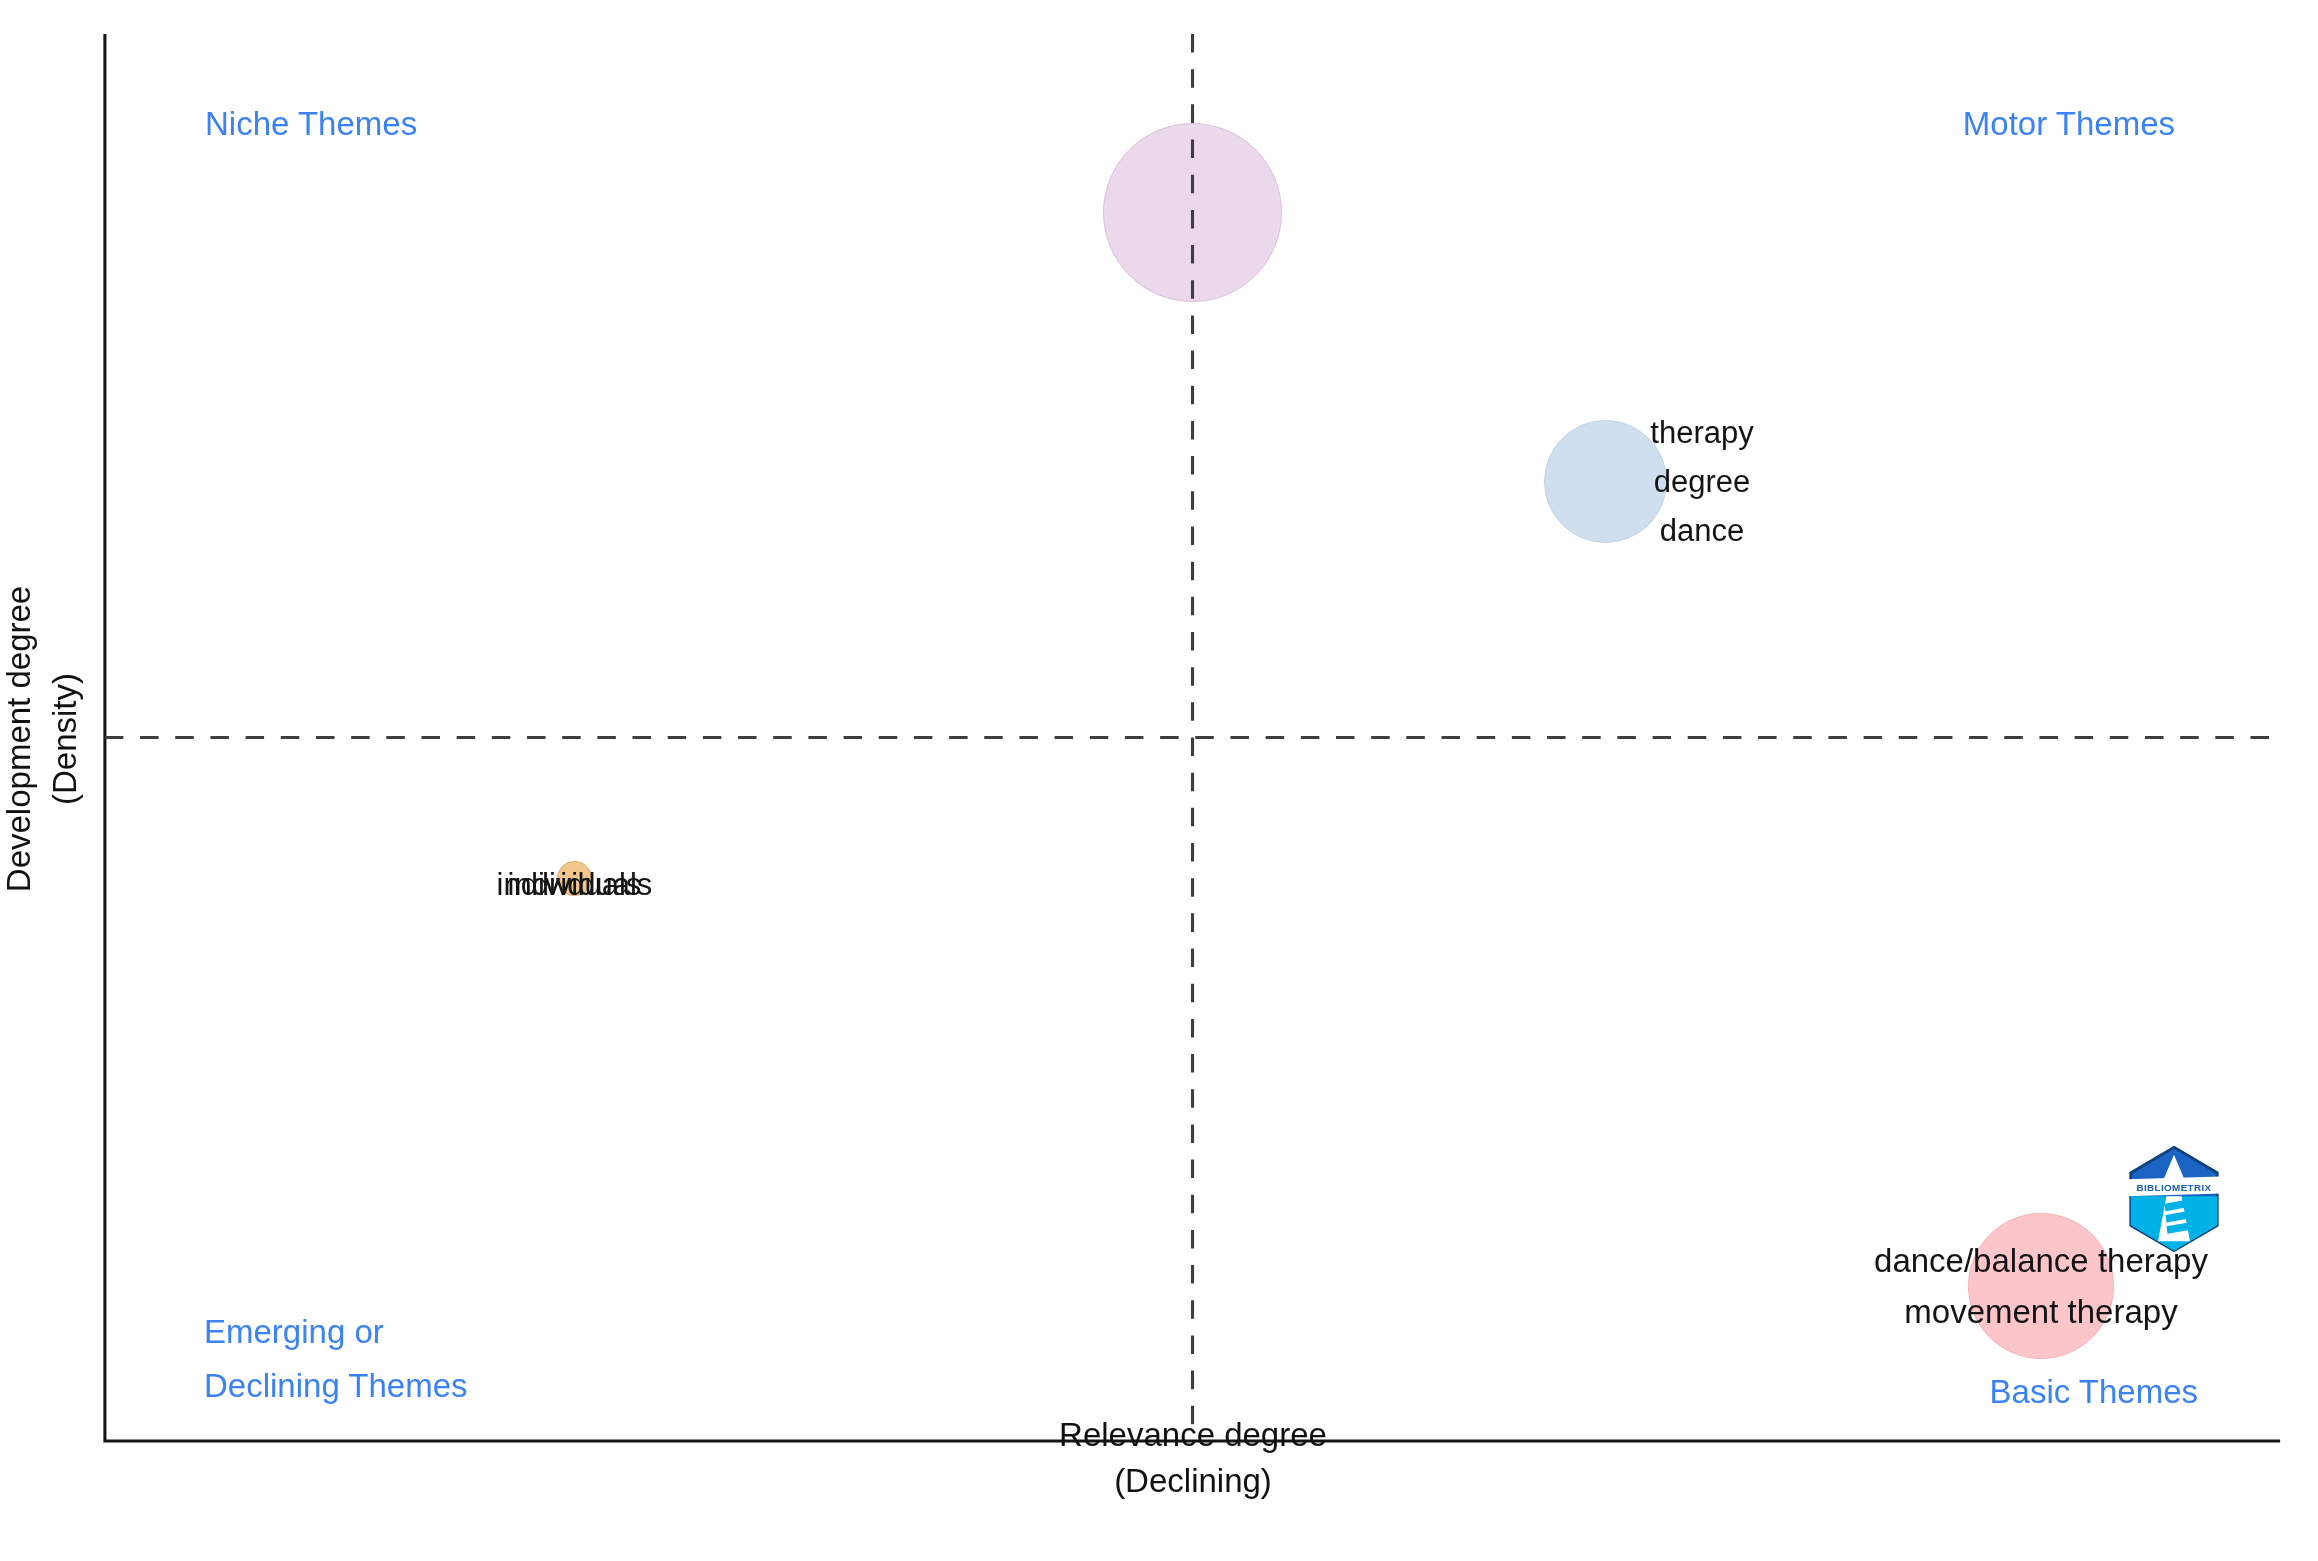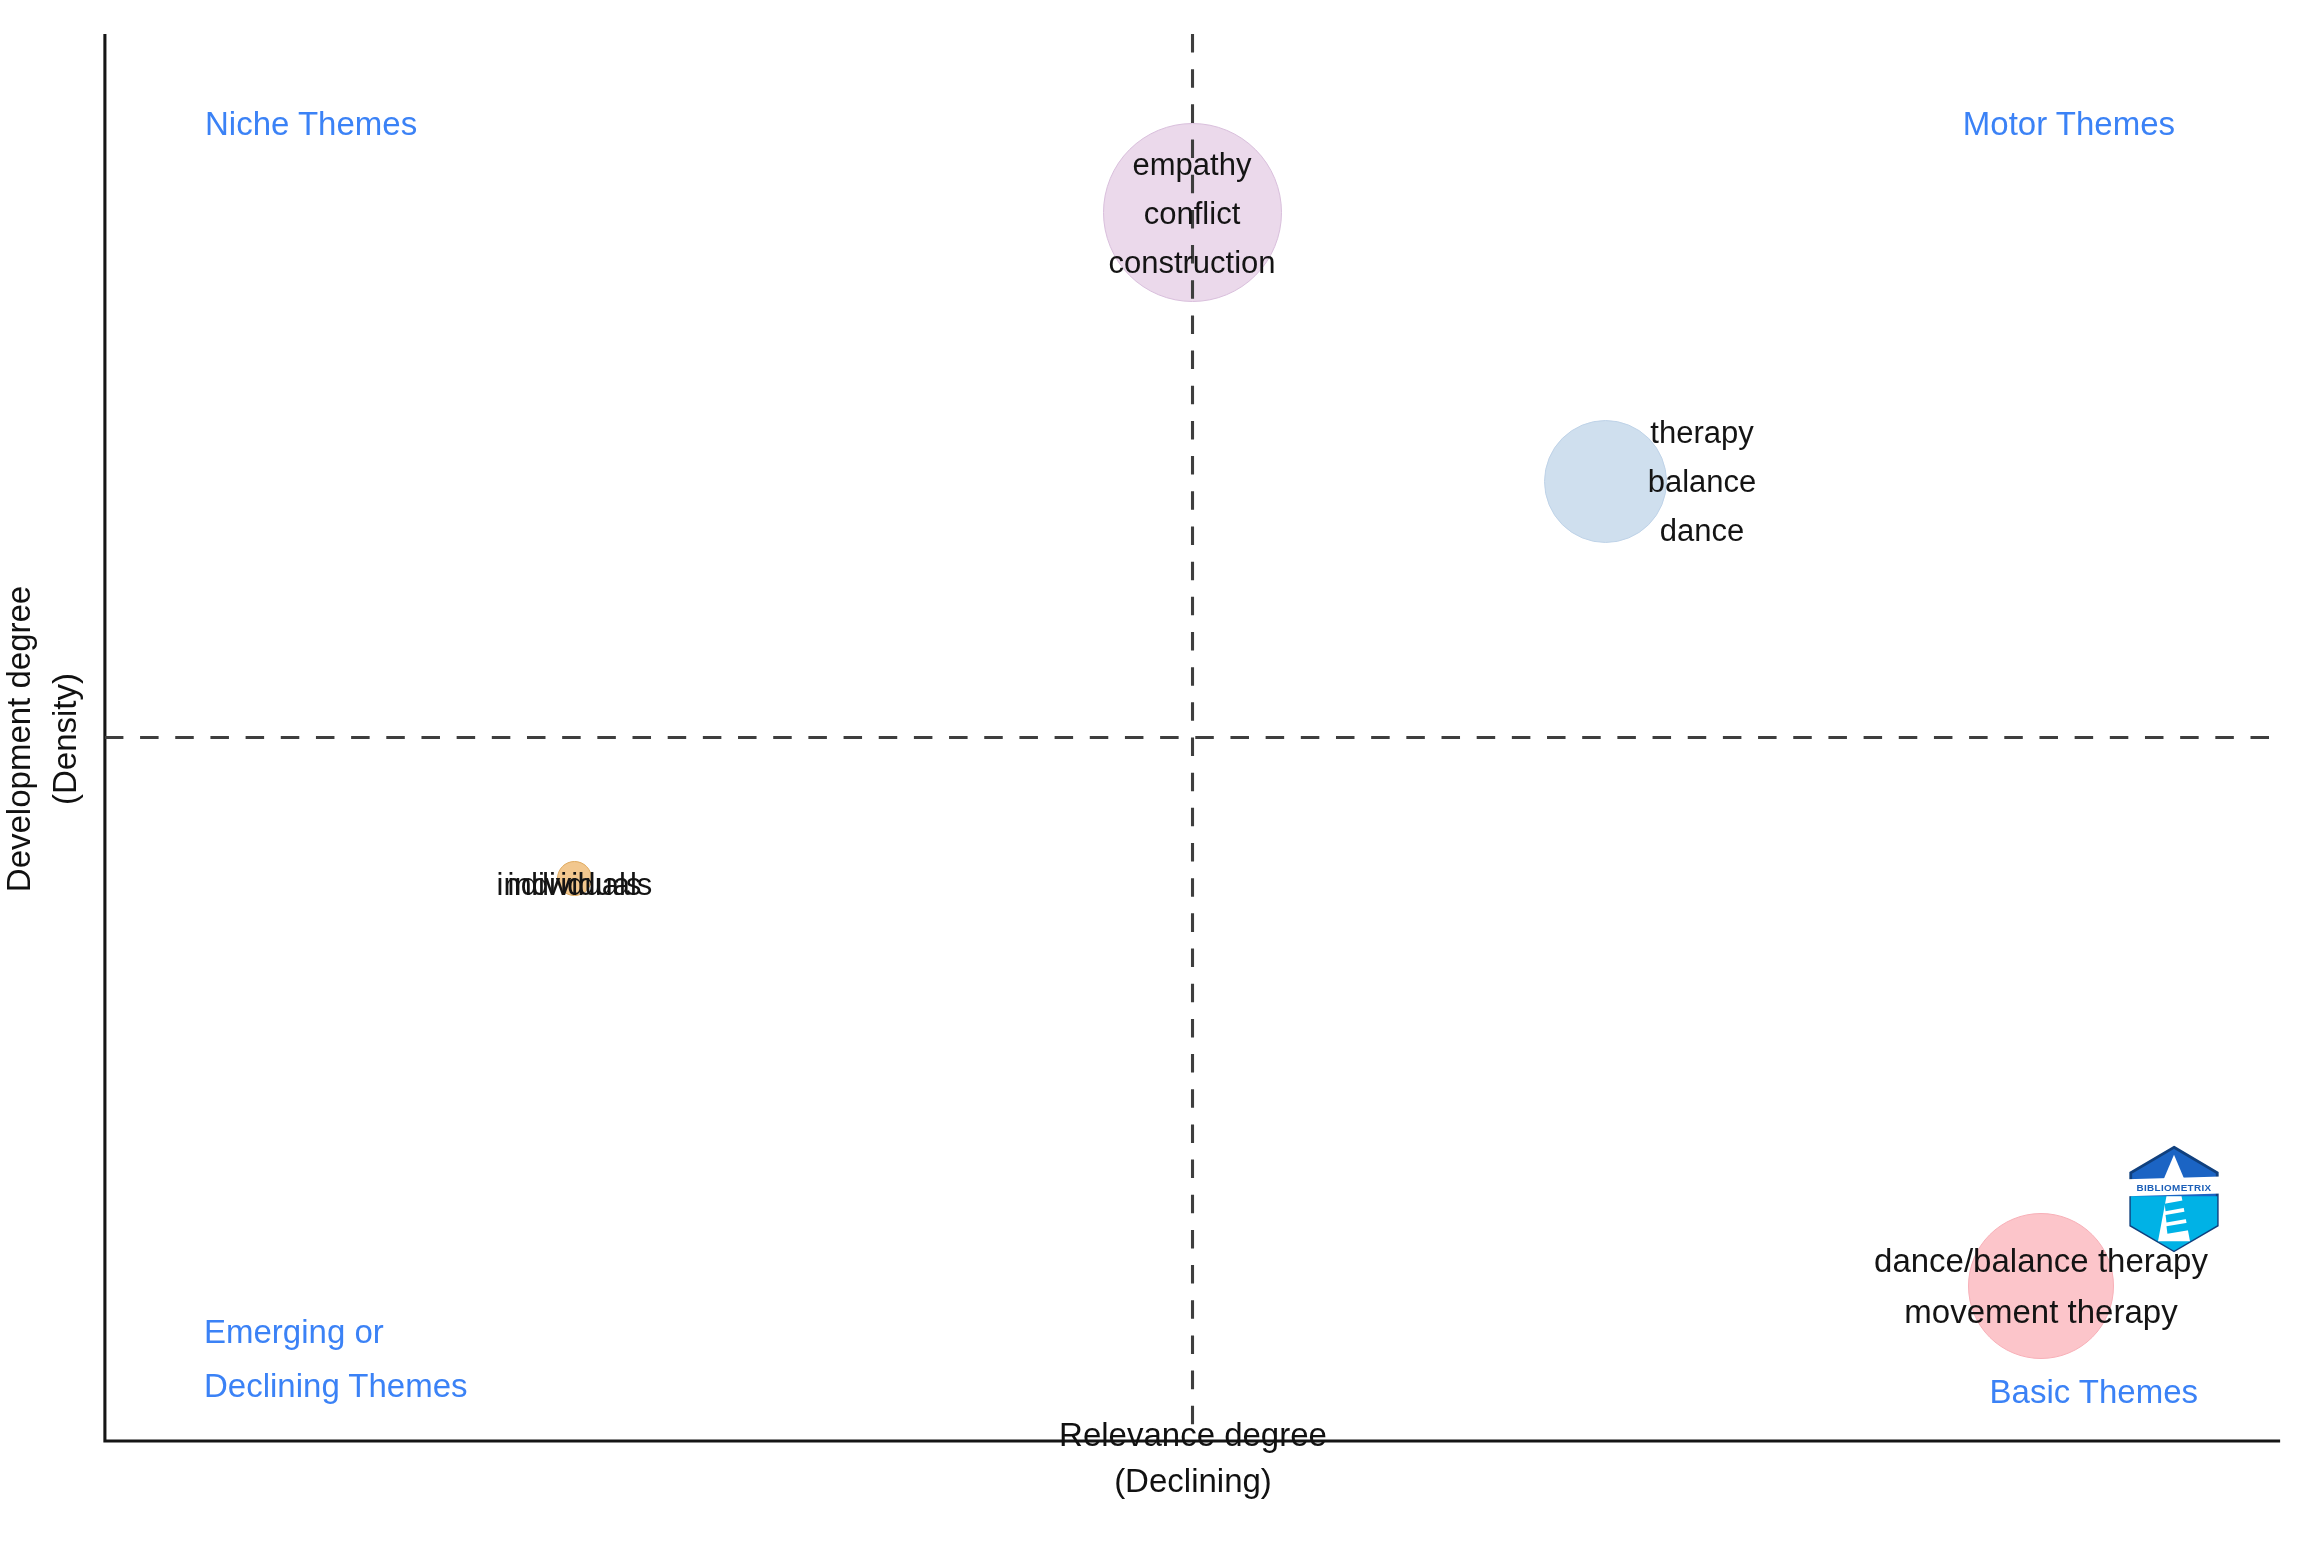--- a/index.html
+++ b/index.html
@@ -73,28 +73,23 @@
       <polygon points="4,54 96,54 96,85 50,112 4,85" fill="#00b2e6"></polygon>
       <polygon points="50,10 61,36 39,36" fill="#ffffff"></polygon>
       <polygon points="-2,36 102,33 102,51 -2,54" fill="#ffffff"></polygon>
       <polygon points="42,54 58,54 67,102 33,102" fill="#ffffff"></polygon>
       <path d="M40 62 L62 58 L63 66 L41 70 Z M41 74 L64 70 L65 78 L42 82 Z M42 86 L66 82 L67 90 L43 94 Z" fill="#00b2e6"></path>
       <text x="50" y="48" text-anchor="middle" font-family="Liberation Sans, sans-serif" font-size="10.5" font-weight="bold" fill="#1b5fb8" letter-spacing="0.4">BIBLIOMETRIX</text>
     </svg>
   </div>
 
   <div id="bubble-labels">
-      <div class="bubble-label" style="left: 1192px; top: 213px;">
-        <div>empathy</div>
-        <div>conflict</div>
-        <div>construction</div>
-      </div>
       <div class="bubble-label" style="left: 1702px; top: 481px;">
         <div>therapy</div>
-        <div>balance</div>
+        <div>degree</div>
         <div>dance</div>
       </div>
       <div class="overlap-term" style="left: 569px; top: 885px;">individuals</div>
       <div class="overlap-term" style="left: 580px; top: 885px;">individuals</div>
       <div class="bubble-label wide" style="left: 2041px; top: 1286px;">
         <div>dance/balance therapy</div>
         <div>movement therapy</div>
       </div>
     </div>
 

